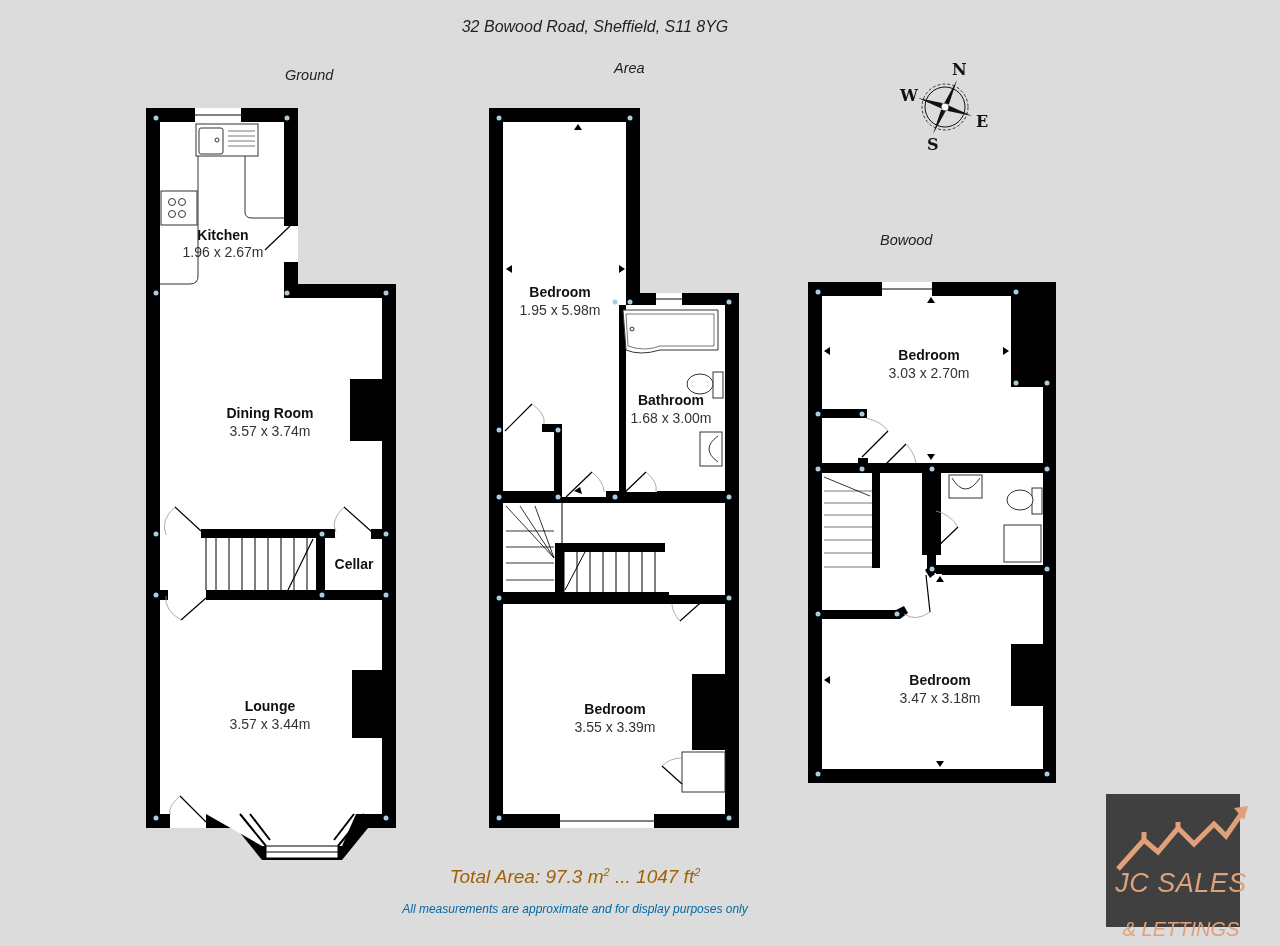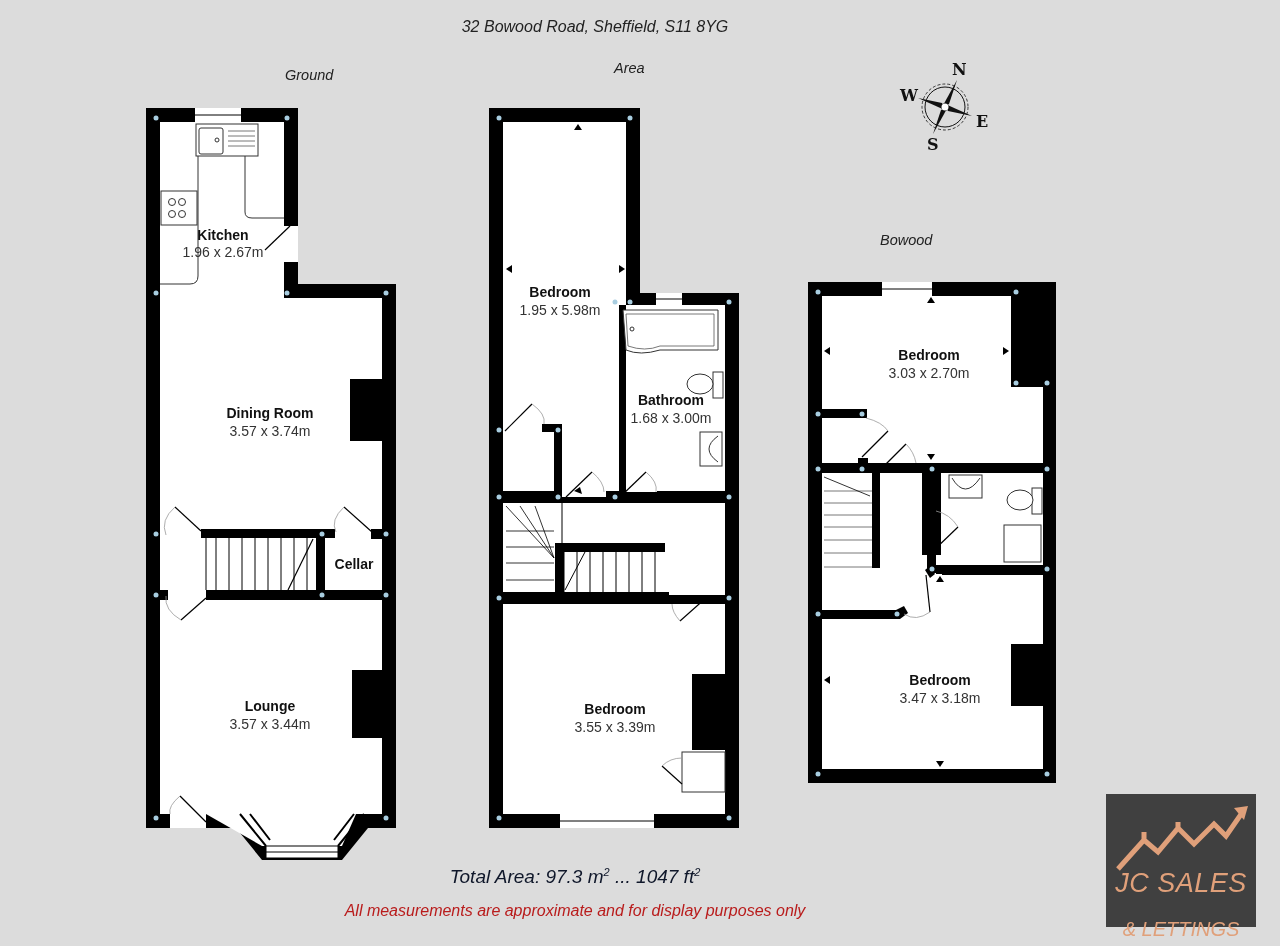--- a/index.html
+++ b/index.html
@@ -3,24 +3,24 @@
 <meta charset="utf-8">
 <style>
   html, body { margin:0; padding:0; }
   body { width:1280px; height:946px; background:#dcdcdc; position:relative; overflow:hidden; font-family:"Liberation Sans", sans-serif; color:#1a1a1a; }
   .abs { position:absolute;font-style:italic; }
   .title { left:0; width:1190px; top:18px; text-align:center; font-size:16px; color:#222; }
   .floor-label { font-size:14.5px; color:#222; }
   svg.plan { position:absolute; left:0; top:0; }
   .room-name { font-weight:bold; font-size:14px; fill:#111; text-anchor:middle; font-family:"Liberation Sans", sans-serif; }
   .room-dim { font-size:14px; fill:#333; text-anchor:middle; font-family:"Liberation Sans", sans-serif; }
-  .footer-area { left:365px; width:420px; top:866px; text-align:center; font-size:19px; color:#0f172a; }
+  .footer-area { left:365px; width:420px; top:866px; text-align:center; font-size:19px; color:#a16207; }
   .footer-area sup { font-size:11px; }
-  .footer-note { left:340px; width:470px; top:902px; text-align:center; font-size:16px; color:#b91c1c; }
-  .logo { left:1106px; top:794px; width:150px; height:133px; background:#404040; }
+  .footer-note { left:340px; width:470px; top:902px; text-align:center; font-size:12px; color:#0369a1; }
+  .logo { left:1106px; top:794px; width:134px; height:133px; background:#404040; }
   .logo .l1 { position:absolute; left:0; width:150px; top:74px; text-align:center; color:#e0a07a; font-size:27px; letter-spacing:0.5px; }
   .logo .l2 { position:absolute; left:0; width:150px; top:104px; text-align:center; color:#e0a07a; font-size:20px;margin-top:20px; }
   .compass-letter { font-family:"DejaVu Serif", serif; font-weight:bold; font-size:16px; fill:#111; }
 </style>
 </head>
 <body>
 
 <div class="abs title">32 Bowood Road, Sheffield, S11 8YG</div>
 <div class="abs floor-label" style="left:285px;top:67px;">Ground</div>
 <div class="abs floor-label" style="left:614px;top:60px;">Area</div>

